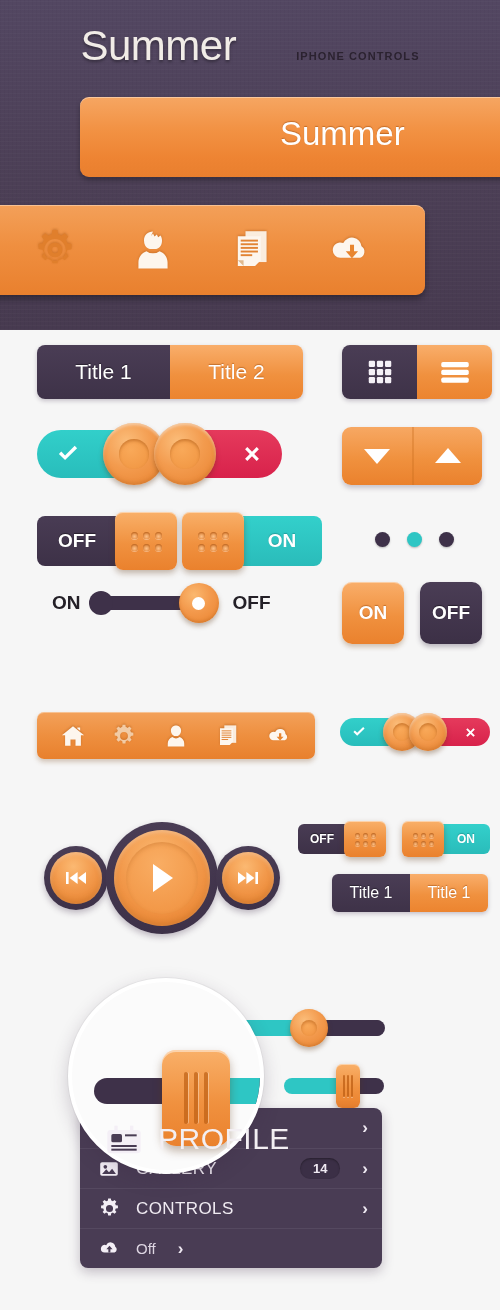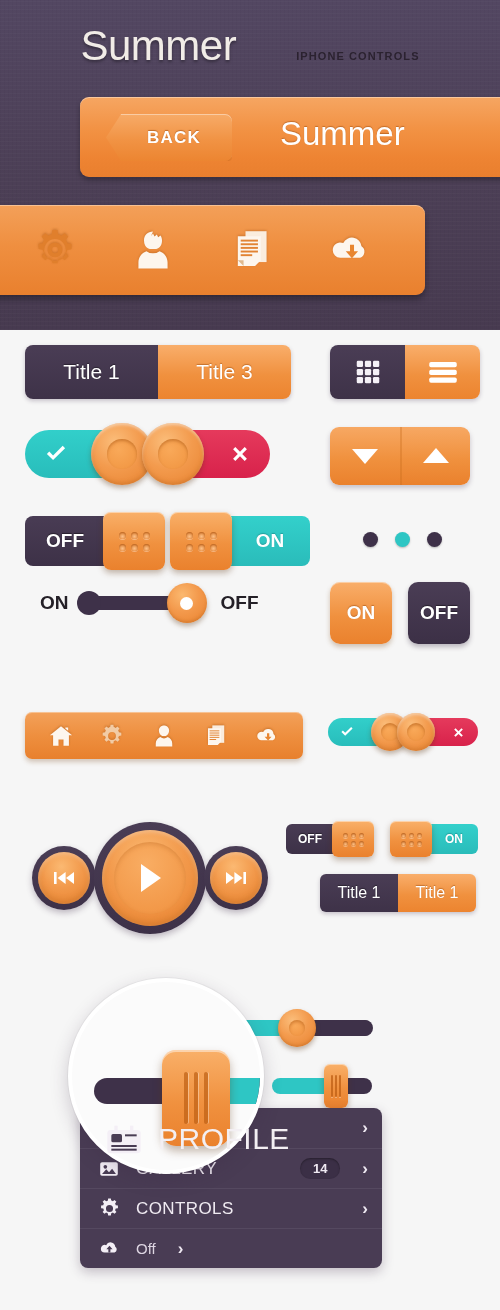--- a/index.html
+++ b/index.html
@@ -65,21 +65,21 @@
     background: linear-gradient(180deg,#f3a059 0%,#ef8f40 45%,#e9802e 100%);
     box-shadow: 0 4px 6px rgba(0,0,0,.32), inset 0 1px 0 rgba(255,255,255,.35);
     display: flex; align-items: center; justify-content: space-around; padding: 0 26px;
   }
   .toolbar-lg .ic { width: 48px; height: 48px; display:flex; align-items:center; justify-content:center; }
   .toolbar-lg .ic svg { display:block; filter: drop-shadow(0 -1px 1px rgba(160,80,15,.4)); }
 
   
   .main { position: absolute; left: 0; top: 330px; width: 500px; height: 980px; background: #f6f6f6; }
 
-  .row { position: absolute; }
+  .row { position: absolute; margin-left: 12px; }
 
   
   .seg {
     display: inline-flex; border-radius: 8px; overflow: hidden;
     box-shadow: 0 2px 4px rgba(60,40,70,.25);
   }
   .seg-item {
     display: flex; align-items: center; justify-content: center;
     font-size: 21px; color: #fff; font-weight: 300;
   }
@@ -270,23 +270,20 @@
 
 <div class="page">
 
   <div class="hero">
     <div class="hero-title-row">
       <div class="hero-title">Summer</div>
       <div class="hero-sub">IPHONE CONTROLS</div>
     </div>
 
     <div class="navbar">
-      <div class="back-btn">
-        <span>BACK</span>
-      </div>
       <div class="nav-label">Summer</div>
     </div>
 
     <div class="toolbar-lg">
       <div class="ic">
         <svg width="46" height="46" viewBox="0 0 24 24">
             <path fill="#e07f2c" d="M12 8.2a3.8 3.8 0 100 7.6 3.8 3.8 0 000-7.6zm0 2.1a1.7 1.7 0 110 3.4 1.7 1.7 0 010-3.4z"></path>
             <path fill="#e07f2c" d="M13.3 1.6h-2.6l-.4 2.2a8.4 8.4 0 00-1.7.7L6.9 3.2 5 5l1.3 1.8a8.4 8.4 0 00-.7 1.7L3.4 8.9v2.6l2.2.4q.25.9.7 1.7L5 15.4 6.9 17.3l1.7-1.3q.8.45 1.7.7l.4 2.2h2.6l.4-2.2q.9-.25 1.7-.7l1.7 1.3 1.9-1.9-1.3-1.7q.45-.8.7-1.7l2.2-.4V8.9l-2.2-.4a8.4 8.4 0 00-.7-1.7L18.9 5 17 3.2l-1.7 1.3q-.8-.45-1.7-.7zM12 6.3a5.7 5.7 0 110 11.4 5.7 5.7 0 010-11.4z"></path>
           </svg>
       </div>
@@ -320,21 +317,21 @@
   </div>
 
   <div class="main">
 
     <div class="row" style="left:25px; top:15px;">
       <div class="seg">
         <div class="seg-item seg-dark" style="width:133px;height:54px;">
           <span>Title 1</span>
         </div>
         <div class="seg-item seg-orange" style="width:133px;height:54px;">
-          <span>Title 3</span>
+          <span>Title 2</span>
         </div>
       </div>
     </div>
 
     <div class="row" style="left:330px; top:15px;">
       <div class="viewtog">
         <div class="seg-dark">
           <svg width="30" height="30" viewBox="0 0 24 24">
               <g fill="#f5f1f7">
                 <rect x="3" y="3" width="5" height="5" rx="1"></rect>

